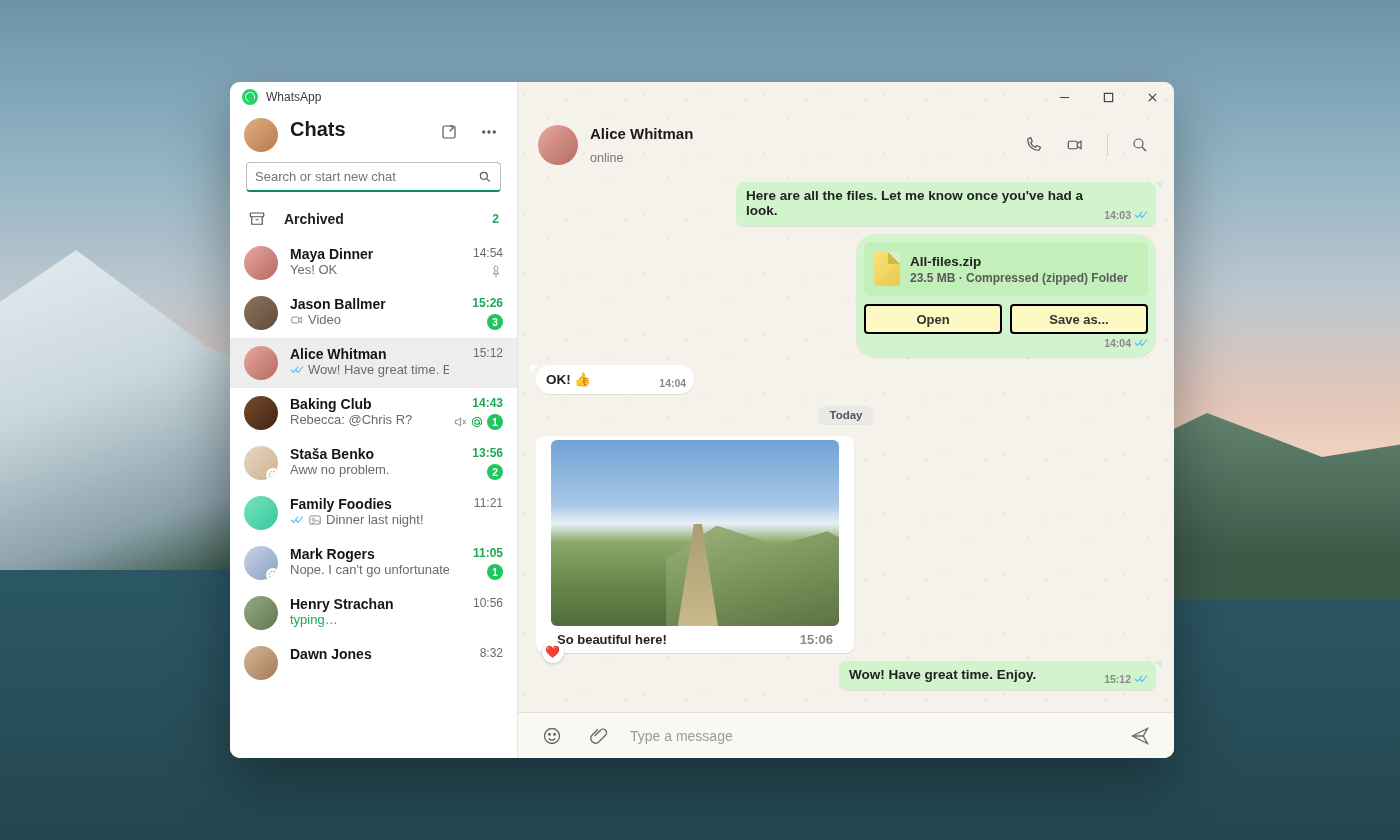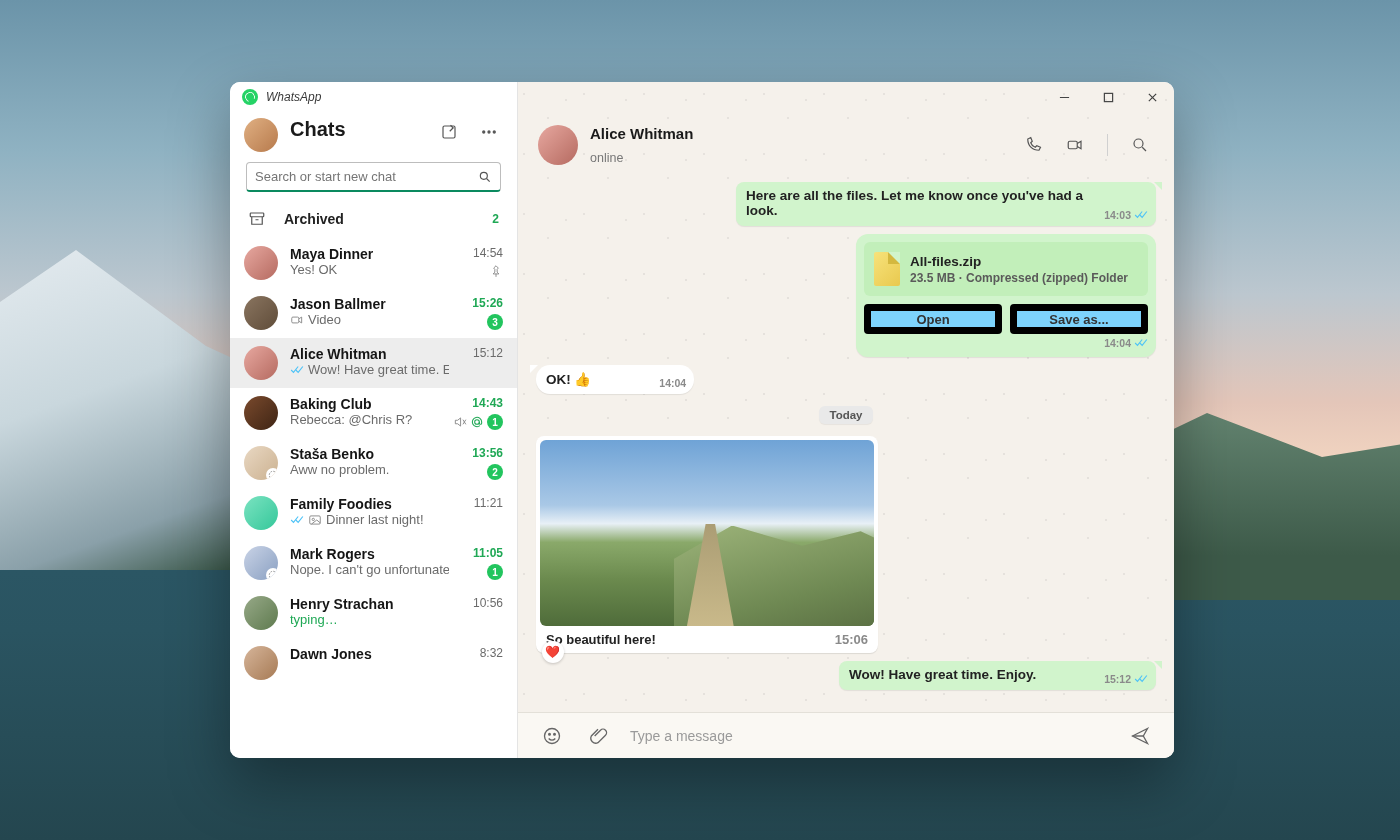--- a/index.html
+++ b/index.html
@@ -25,21 +25,21 @@
   }
 
   .window {
     position:absolute; left:230px; top:82px; width:944px; height:676px;
     background:#fff; border-radius:10px; box-shadow:0 24px 60px rgba(0,0,0,.35);
     display:flex; overflow:hidden;
   }
 
   
   .sidebar { width:288px; flex:none; border-right:1px solid #e4e4e4; display:flex; flex-direction:column; background:#fff;}
-  .titlebar { height:30px; display:flex; align-items:center; padding:0 12px; gap:8px; font-size:12px; color:#3a3a3a;font-style:italic;}
+  .titlebar { height:30px; display:flex; align-items:center; padding:0 12px; gap:8px; font-size:12px; color:#3a3a3a;}
   .wa-logo { width:16px; height:16px; border-radius:50%; background:#25d366; position:relative;}
   .wa-logo::after{content:"";position:absolute;inset:3px;border:1.5px solid #fff;border-radius:50%;border-bottom-color:transparent;transform:rotate(-25deg);}
   .chats-header{display:flex;align-items:flex-start;gap:12px;padding:6px 14px 10px;}
   .avatar{width:34px;height:34px;border-radius:50%;flex:none;background:#c9b8a8;background-size:cover;position:relative;overflow:hidden;}
   .avatar.lg{width:40px;height:40px;}
   .chats-title{font-size:20px;font-weight:700;color:#1a1a1a;flex:1;}
   .icon-btn{width:28px;height:28px;display:flex;align-items:center;justify-content:center;color:#555;border-radius:4px;}
   .icon-btn svg{width:18px;height:18px;stroke:currentColor;fill:none;stroke-width:1.6;}
   .search-wrap{padding:0 16px 8px;}
   .search{height:30px;border:1px solid #bdbdbd;border-bottom:2px solid #0a8a5f;border-radius:4px;display:flex;align-items:center;padding:0 8px;gap:6px;font-size:13px;color:#777;}
@@ -100,33 +100,33 @@
   .row.out{justify-content:flex-end;}
   .bubble{max-width:420px;border-radius:8px;padding:6px 8px 5px 10px;font-size:13.5px;color:#222;position:relative;box-shadow:0 1px 1px rgba(0,0,0,.08);}
   .bubble.in{background:#fff;border-radius:14px;}
   .bubble.out{background:#d1f4cc;}
   .bubble .txt{padding-right:60px;display:inline;}
   .bubble .stamp{font-size:10.5px;color:#8a8a8a;float:right;margin:6px 0 0 8px;display:flex;align-items:center;gap:3px;}
   .bubble .stamp svg{width:14px;height:10px;color:#4fc3f7;}
   .tail-out::after{content:"";position:absolute;right:-6px;top:0;border:8px solid transparent;border-top-color:#d1f4cc;border-right:none;}
   .tail-in::before{content:"";position:absolute;left:-6px;top:0;border:8px solid transparent;border-top-color:#fff;border-left:none;}
 
-  .file-card{width:300px;background:#d1f4cc;border-radius:12px;padding:8px;box-shadow:0 1px 1px rgba(0,0,0,.08);}
+  .file-card{width:300px;background:#d1f4cc;border-radius:20px;padding:8px;box-shadow:0 1px 1px rgba(0,0,0,.08);}
   .file-inner{background:#c2efba;border-radius:6px;padding:10px;display:flex;gap:10px;align-items:center;}
   .file-icon{width:26px;height:34px;background:linear-gradient(135deg,#f7e27a,#e9c94f);border-radius:2px;position:relative;}
   .file-icon::after{content:"";position:absolute;right:0;top:0;border:6px solid #d1f4cc;border-left-color:#d4b83f;border-bottom-color:#d4b83f;}
   .file-name{font-size:13.5px;color:#222;}
   .file-sub{font-size:12px;color:#5a5a5a;margin-top:2px;}
   .file-btns{display:flex;gap:8px;margin-top:8px;}
-  .file-btn{flex:1;height:30px;border:7px solid #000000;background:#7dd3fc;border-radius:4px;font-size:13px;color:#333;display:flex;align-items:center;justify-content:center;}
+  .file-btn{flex:1;height:30px;border:2px solid #000000;background:#fef9c3;border-radius:4px;font-size:13px;color:#333;display:flex;align-items:center;justify-content:center;}
   .file-stamp{font-size:10.5px;color:#8a8a8a;text-align:right;margin-top:3px;display:flex;justify-content:flex-end;gap:3px;align-items:center;}
 
   .day-sep{align-self:center;background:#e9e9e9;color:#555;font-size:11.5px;padding:3px 10px;border-radius:6px;box-shadow:0 1px 1px rgba(0,0,0,.06);margin:4px 0;}
 
-  .photo-card{background:#fff;border-radius:8px;padding:4px 4px 6px;width:342px;box-shadow:0 1px 1px rgba(0,0,0,.1);position:relative;}
+  .photo-card{background:#fff;border-radius:8px;padding:4px 15px 6px;width:318px;box-shadow:0 1px 1px rgba(0,0,0,.1);position:relative;}
   .photo{height:186px;border-radius:6px;background:
     linear-gradient(to bottom,#6fa3d6 0%,#a9c8e6 35%,#e8f0f6 45%,#8aa96a 55%,#6b8a4e 75%,#4f6c3a 100%);
     position:relative;overflow:hidden;}
   .photo::before{content:"";position:absolute;left:40%;top:46%;width:70%;height:60%;
     background:linear-gradient(165deg,#9db47a 0%,#6f8953 60%,#54683e 100%);
     clip-path:polygon(0 30%,25% 0,55% 18%,80% 5%,100% 25%,100% 100%,0 100%);}
   .photo::after{content:"";position:absolute;left:44%;bottom:0;width:14%;height:55%;
     background:linear-gradient(to top,#c9b98a 0%,#ab9d74 100%);clip-path:polygon(40% 0,60% 0,100% 100%,0 100%);} 
   .photo-caption{display:flex;padding:6px 6px 0;font-size:13px;color:#222;}
   .photo-caption .stamp{margin-left:auto;font-size:13px;color:#8a8a8a;}

